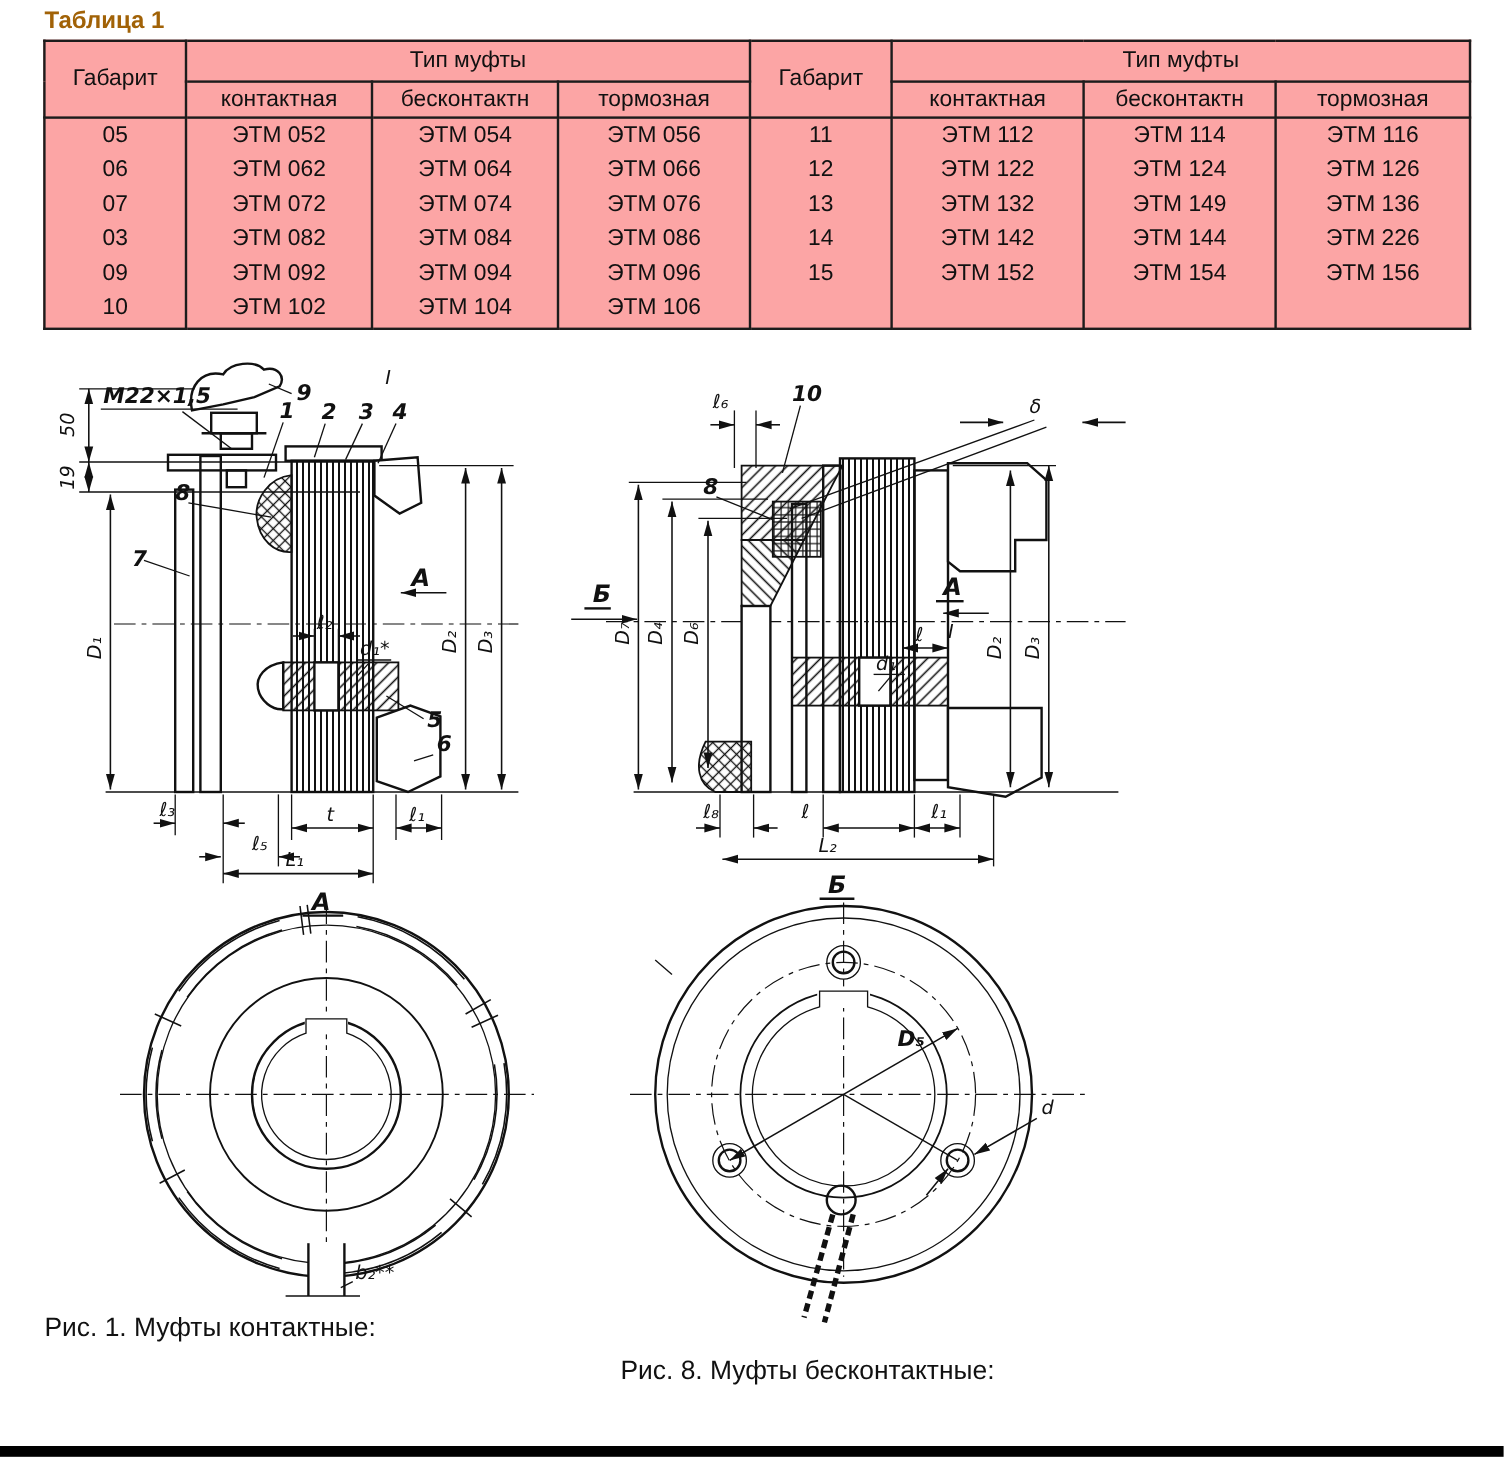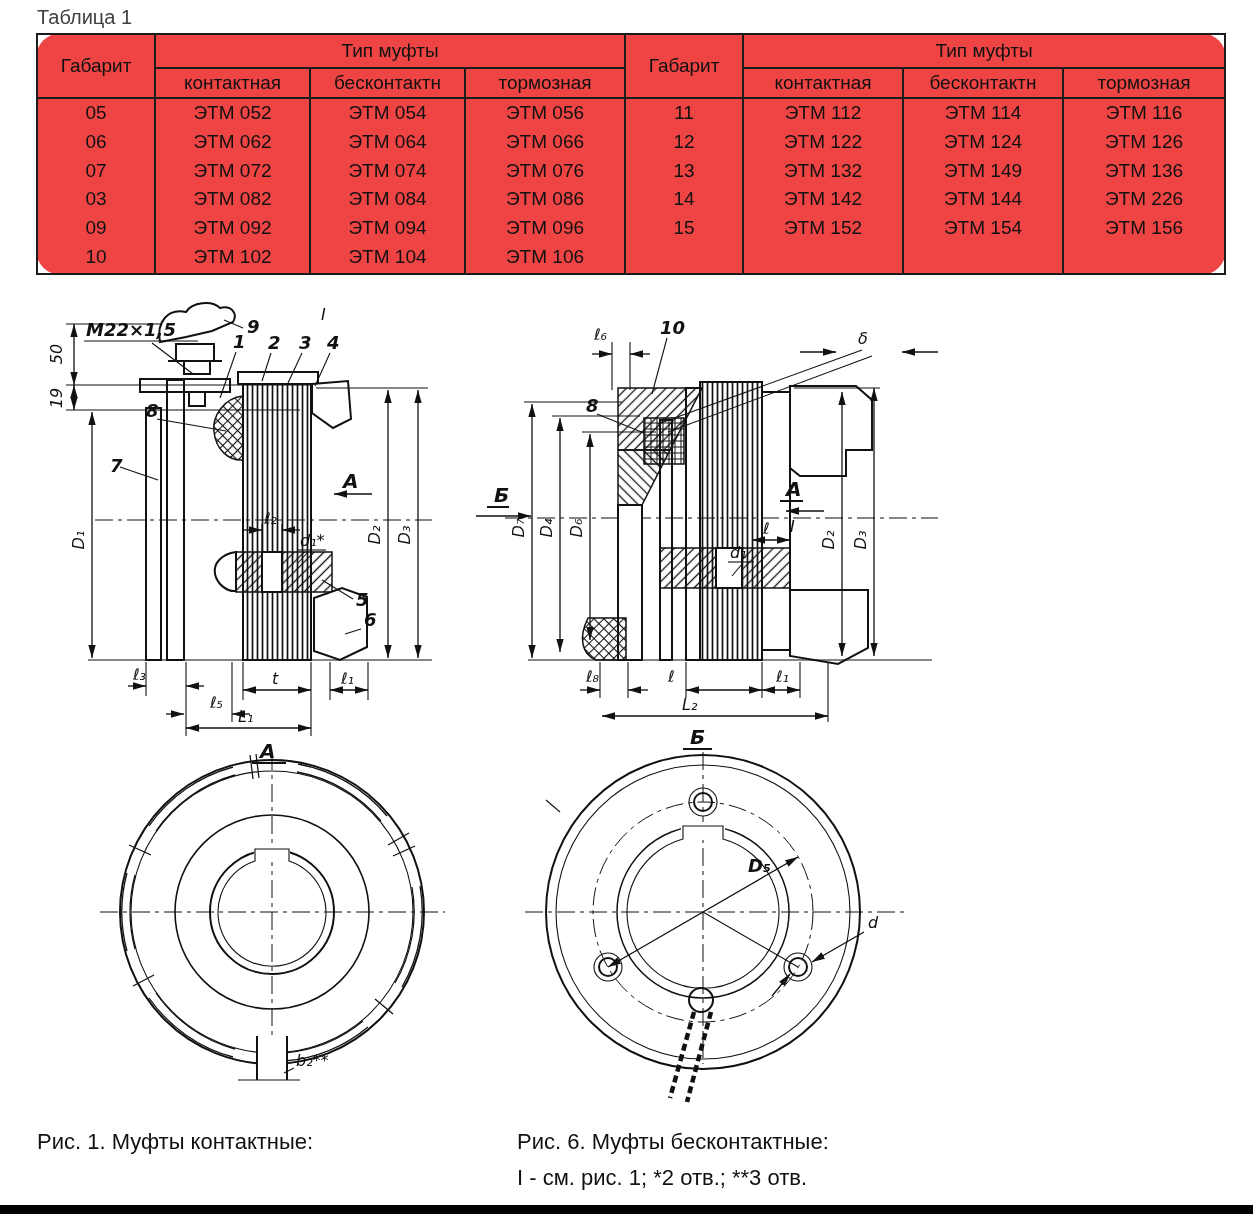--- a/index.html
+++ b/index.html
@@ -1,28 +1,28 @@
 <!DOCTYPE html>
 <html><head>
 <meta charset="utf-8">
 <style>
   html,body{margin:0;padding:0;background:#fff;}
   body{width:1253px;height:1214px;position:relative;overflow:hidden;
        font-family:"Liberation Sans",sans-serif;color:#111;}
-  .page-title{position:absolute;left:37px;top:6px;font-size:20px;color:#404040;}
+  .page-title{position:absolute;left:37px;top:6px;font-size:20px;color:#a16207;font-weight:bold;}
   table.tbl{position:absolute;left:36px;top:33px;border-collapse:collapse;table-layout:fixed;
-            width:1188px;background:#ef4444;border-radius:25px;}
+            width:1188px;background:#fca5a5;}
   .tbl th,.tbl td{border:2px solid #1c1c1c;font-size:19px;font-weight:400;
                   text-align:center;padding:0;color:#111;}
   .tbl thead tr.r1 th{height:32px;}
   .tbl thead tr.r2 th{height:28px;}
   .tbl tbody td{height:174px;vertical-align:top;margin-left:28px;}
   .trow{height:28.8px;line-height:28.8px;}
   .cap{position:absolute;font-size:22px;line-height:36px;color:#111;}
-  .cap.c1{left:37px;top:1124px;}
+  .cap.c1{left:37px;top:1088px;}
   .cap.c2{left:517px;top:1124px;}
   .footer-bar{position:absolute;left:0;bottom:0;width:100%;height:9px;background:#000;}
   svg.draw{position:absolute;left:0;top:0;}
   
   .ol{stroke:#111;stroke-width:2;fill:none;}
   .olf{stroke:#111;stroke-width:2;fill:#fff;}
   .tn{stroke:#111;stroke-width:1.1;fill:none;}
   .dm{stroke:#111;stroke-width:1.3;fill:none;}
   .ctr{stroke:#111;stroke-width:1;fill:none;stroke-dasharray:18 5 4 5;}
   .dt{font-family:"DejaVu Sans",sans-serif;font-style:italic;font-size:16px;fill:#111;}
@@ -444,17 +444,16 @@
       <line x1="694" y1="1012" x2="670" y2="1098" stroke="#111" stroke-width="4.5" stroke-dasharray="7 4"></line>
       <line x1="711" y1="1012" x2="687" y2="1102" stroke="#111" stroke-width="4.5" stroke-dasharray="7 4"></line>
     </g>
   </g>
 </svg>
 
 <div class="cap c1">
   <div>Рис. 1. Муфты контактные:</div>
 </div>
 <div class="cap c2">
-  <div>Рис. 6. Муфты бесконтактные:</div>
-  <div>I - см. рис. 1; *2 отв.; **3 отв.</div>
+  <div>Рис. 8. Муфты бесконтактные:</div>
 </div>
 
 <div class="footer-bar"></div>
 
 </body></html>

